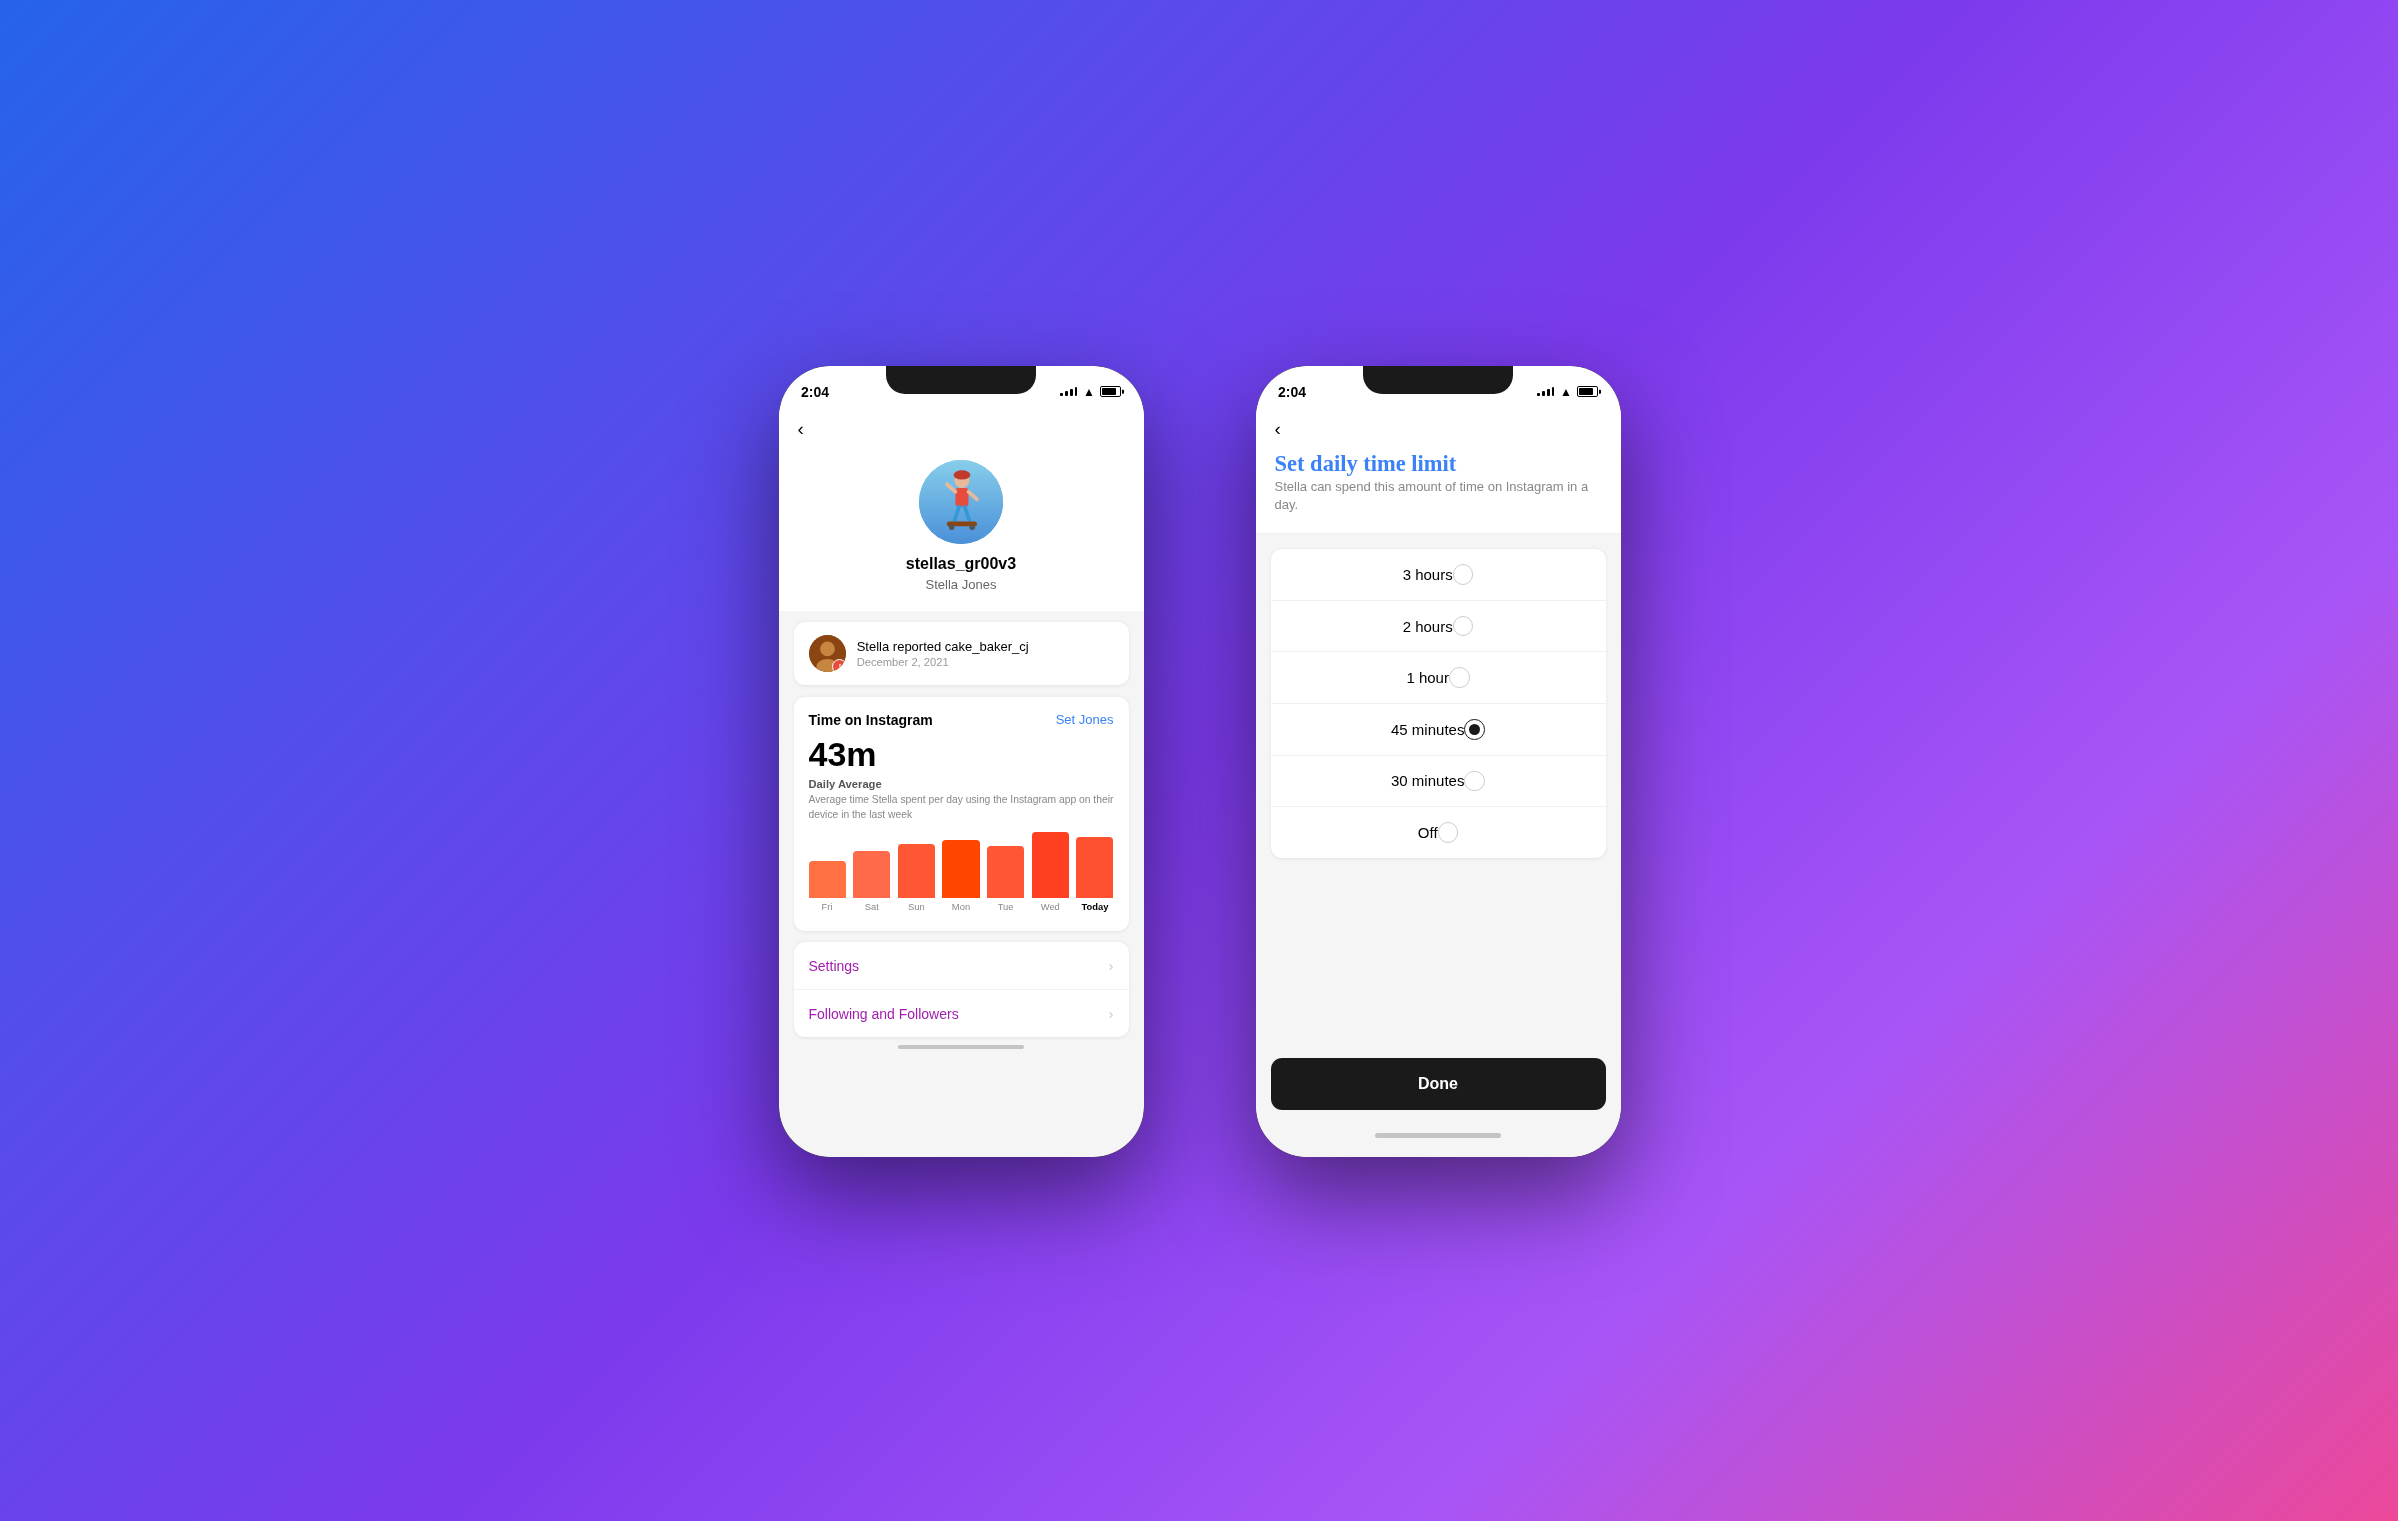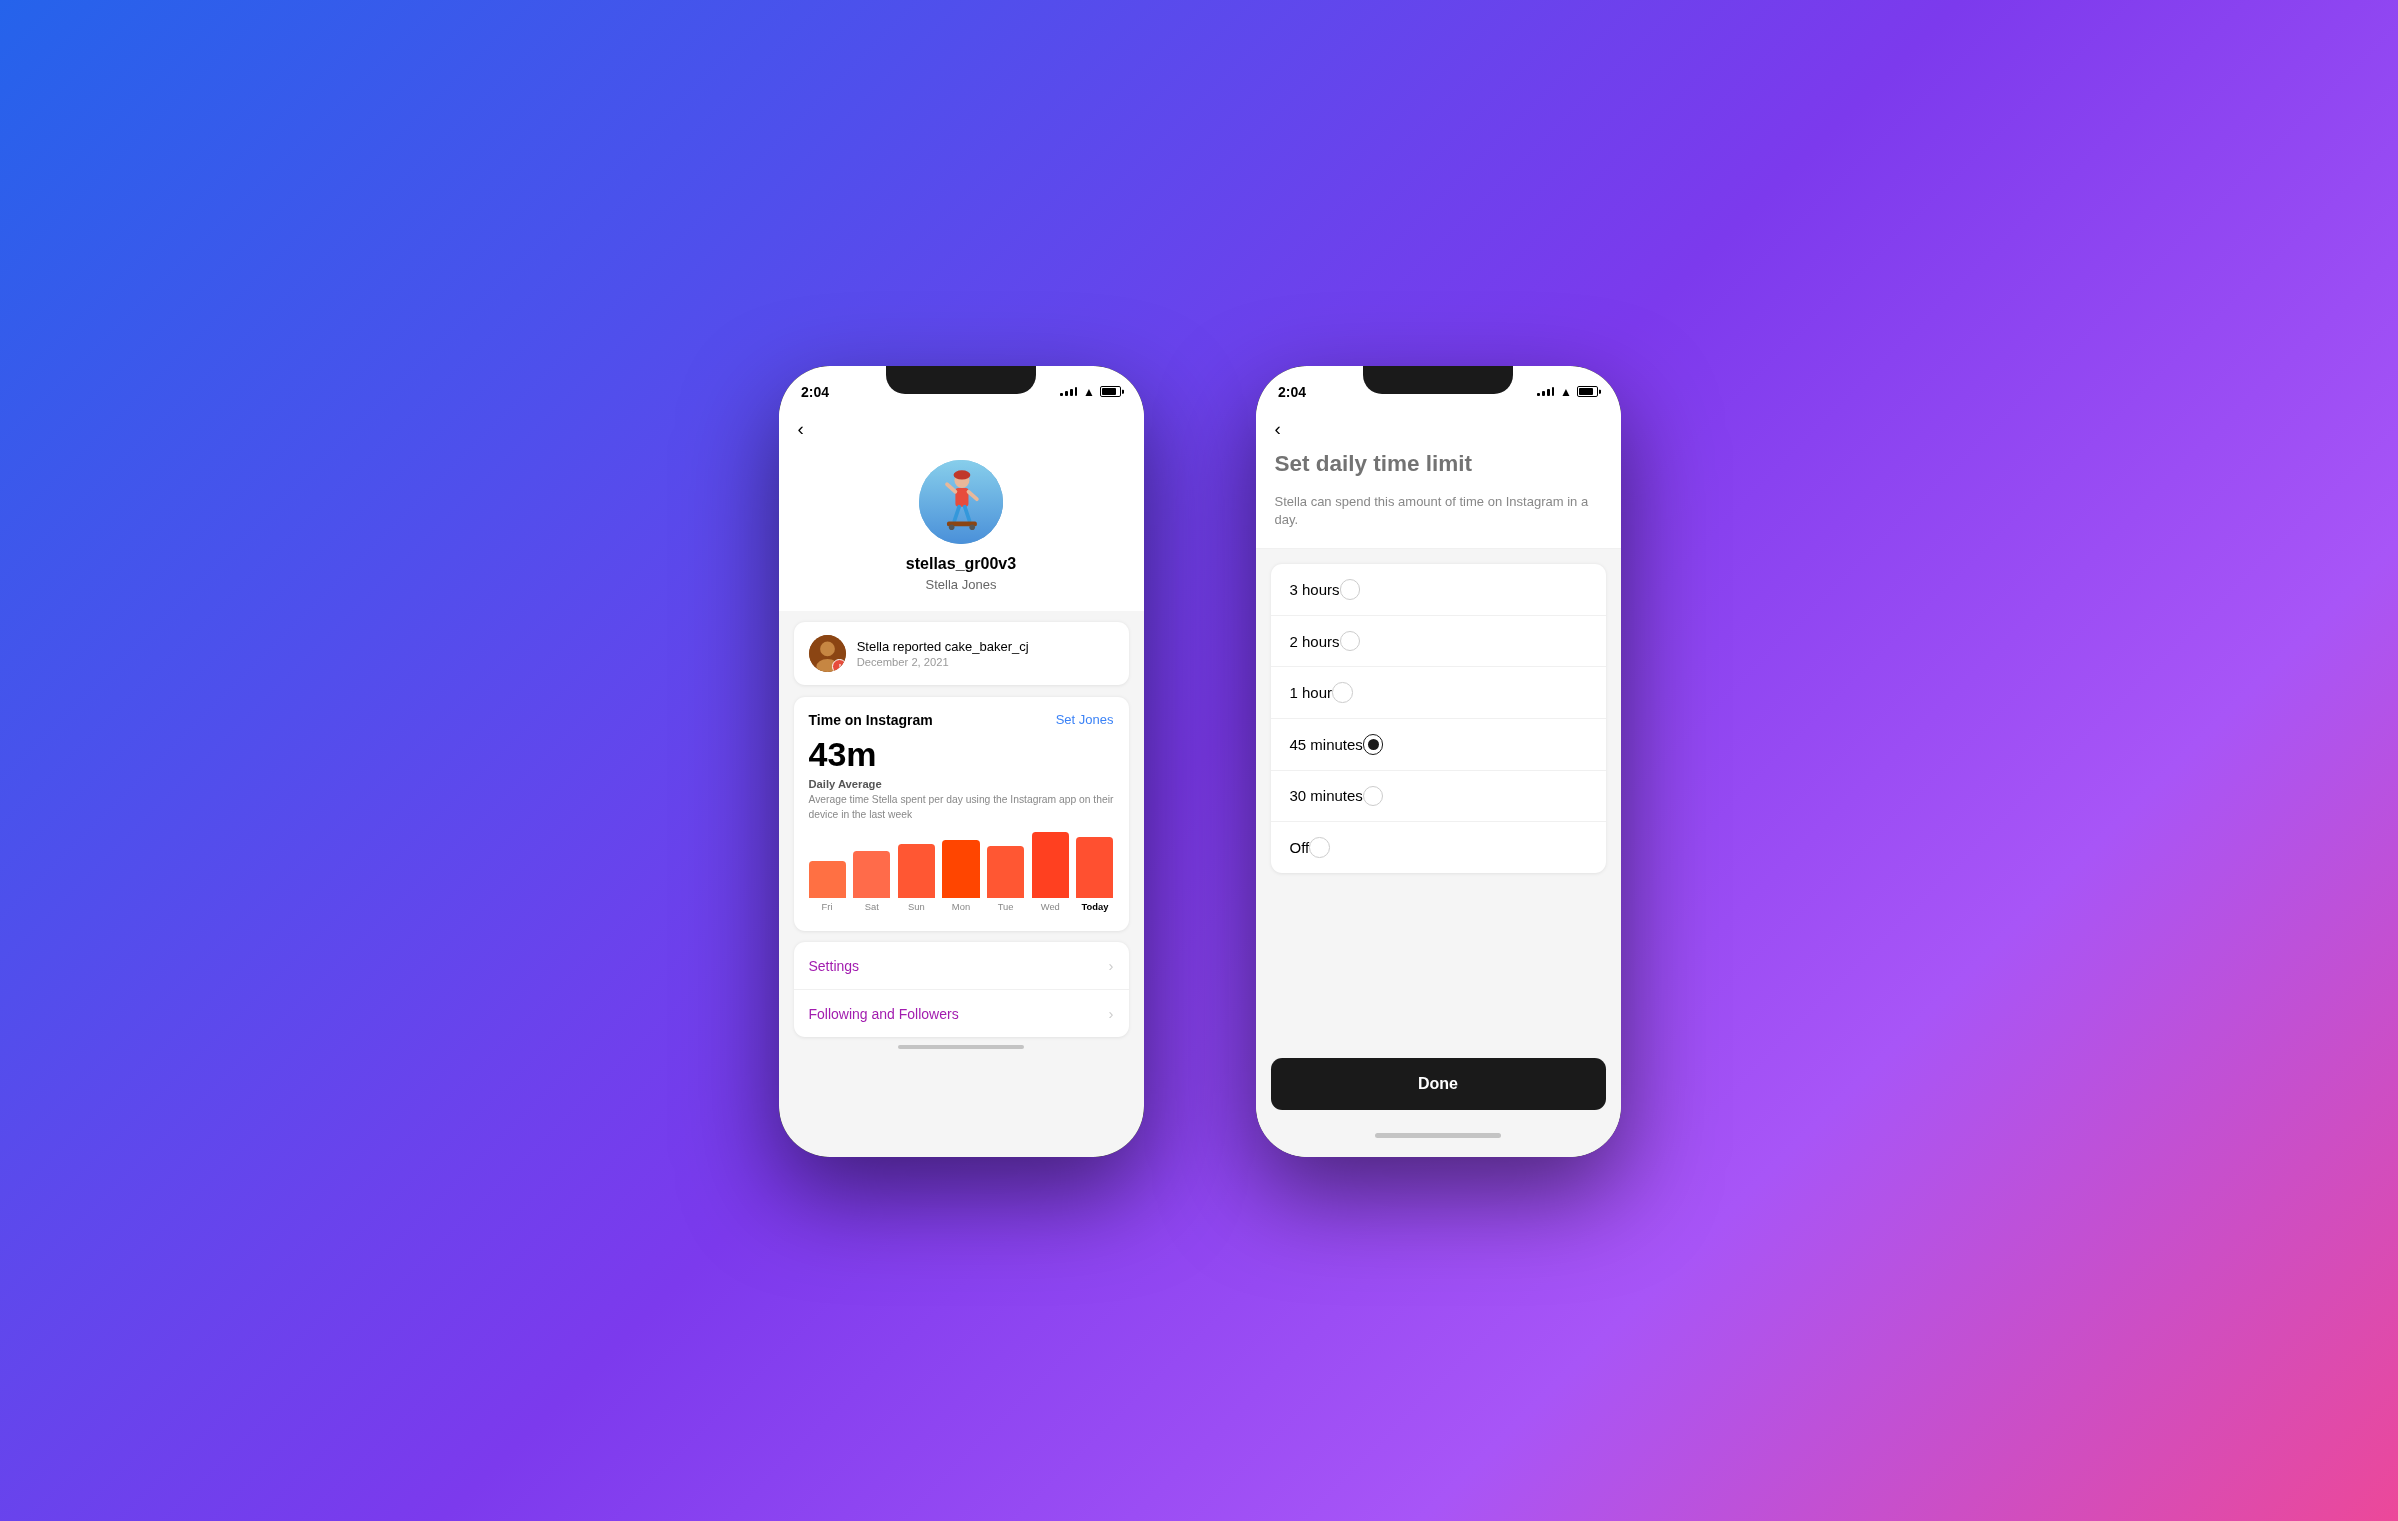--- a/index.html
+++ b/index.html
@@ -360,41 +360,42 @@
     .back-btn-2 {
       font-size: 19px;
       color: #000;
       margin-bottom: 11.2px;
       cursor: pointer;
     }
 
     .screen-2-title {
       font-size: 22.5px;
       font-weight: 700;
-      color: #737373;
-      margin-bottom: 16px;
+      color: #3b82f6;
+      margin-bottom: 1px;
+      font-family: Liberation Serif, serif;
     }
 
     .screen-2-subtitle {
       font-size: 13px;
       color: #888;
       line-height: 1.4;
     }
 
     .time-options {
       background: #fff;
       margin: 15px;
       border-radius: 11.2px;
       overflow: hidden;
       box-shadow: 0 0.9px 3.7px rgba(0,0,0,0.08);
     }
 
     .time-option {
       display: flex;
-      justify-content: flex-start;
+      justify-content: center;
       align-items: center;
       padding: 15px 19px;
       border-bottom: 0.9px solid #f0f0f0;
       cursor: pointer;
     }
 
     .time-option:last-child {
       border-bottom: none;
     }
 

